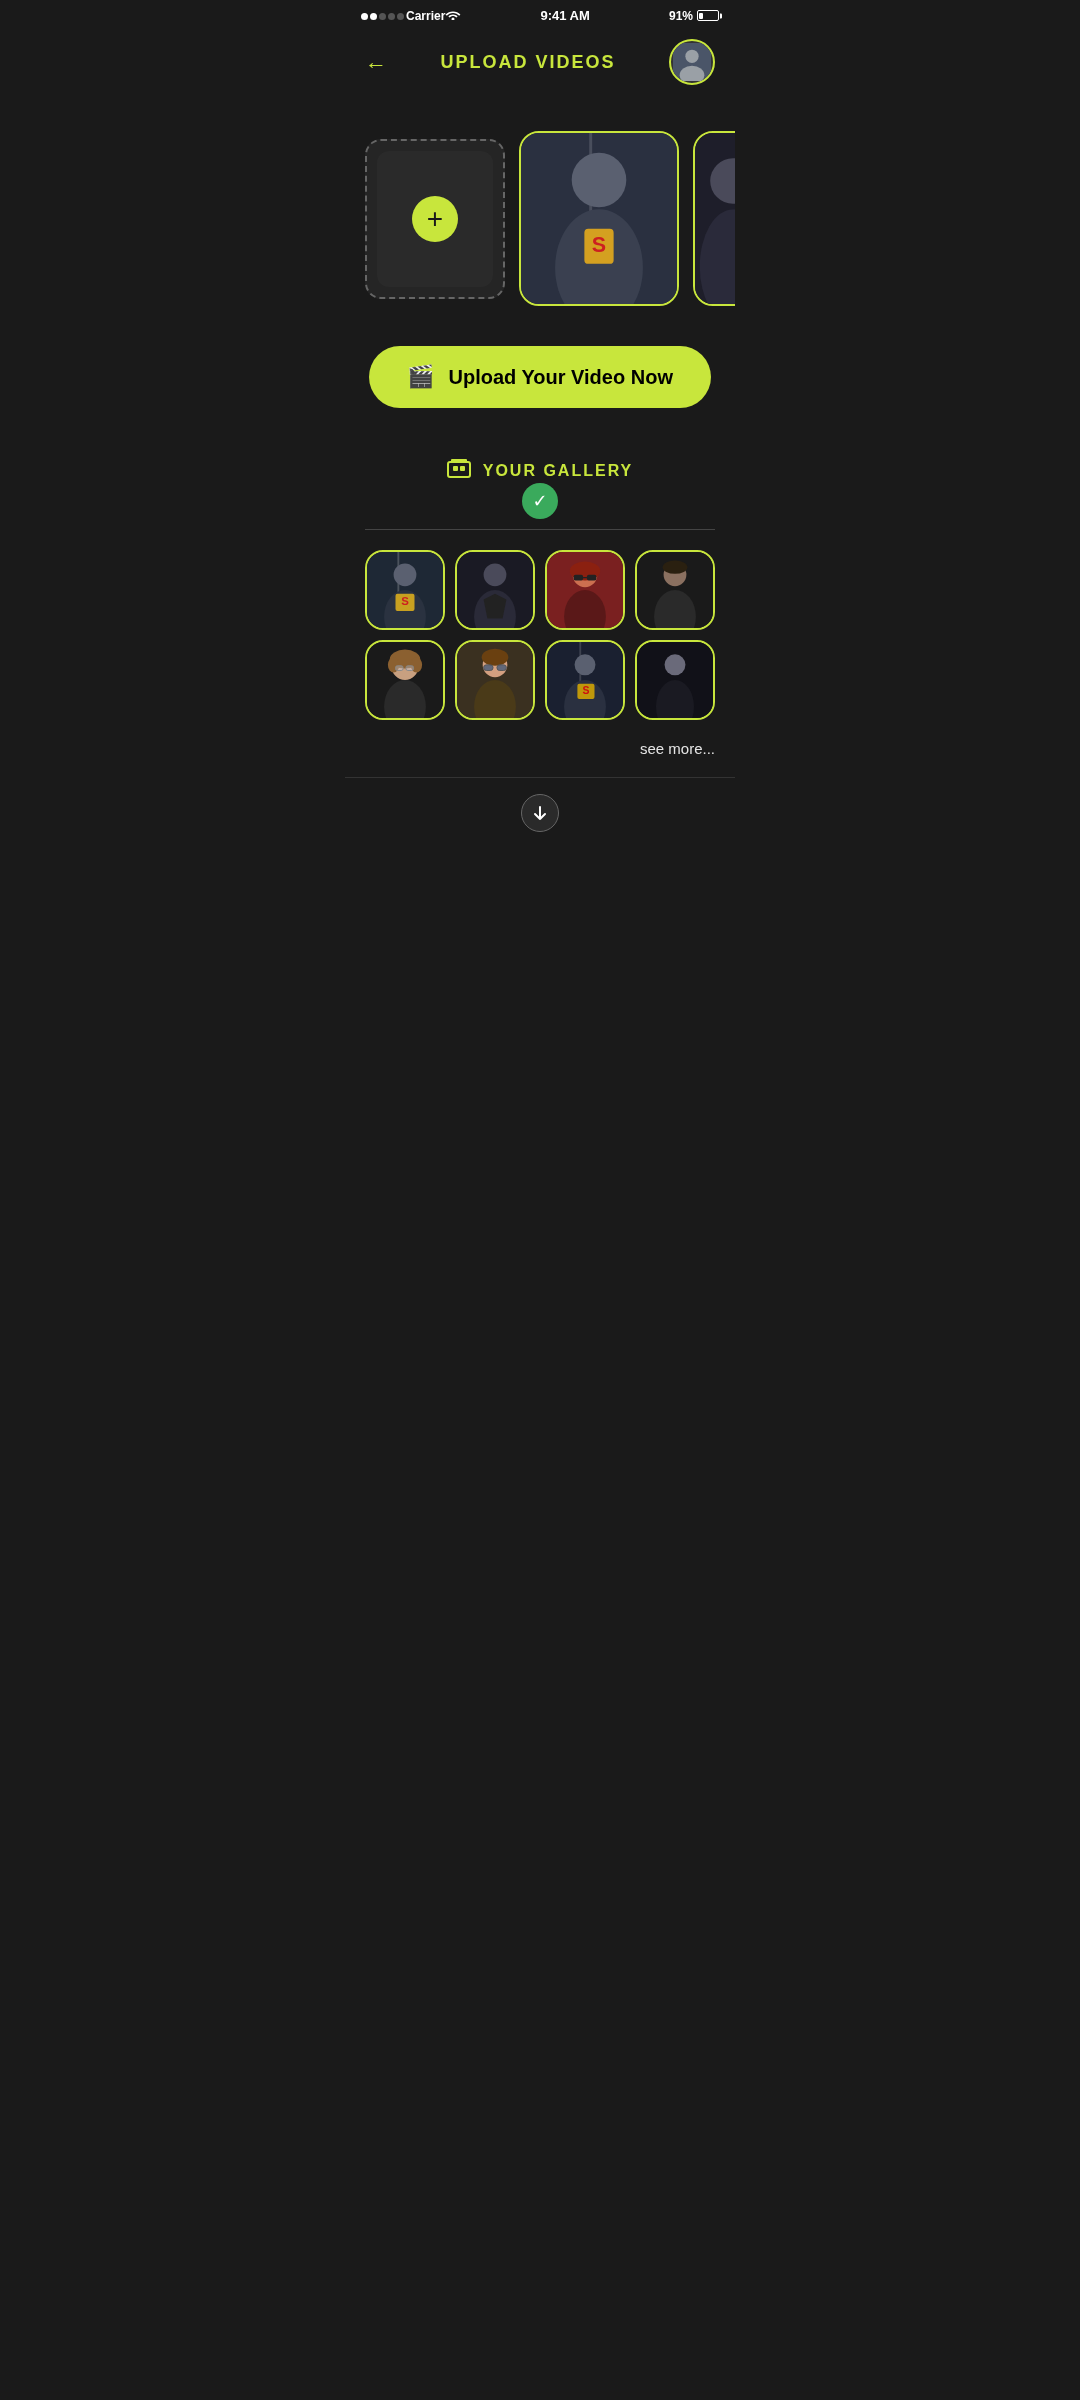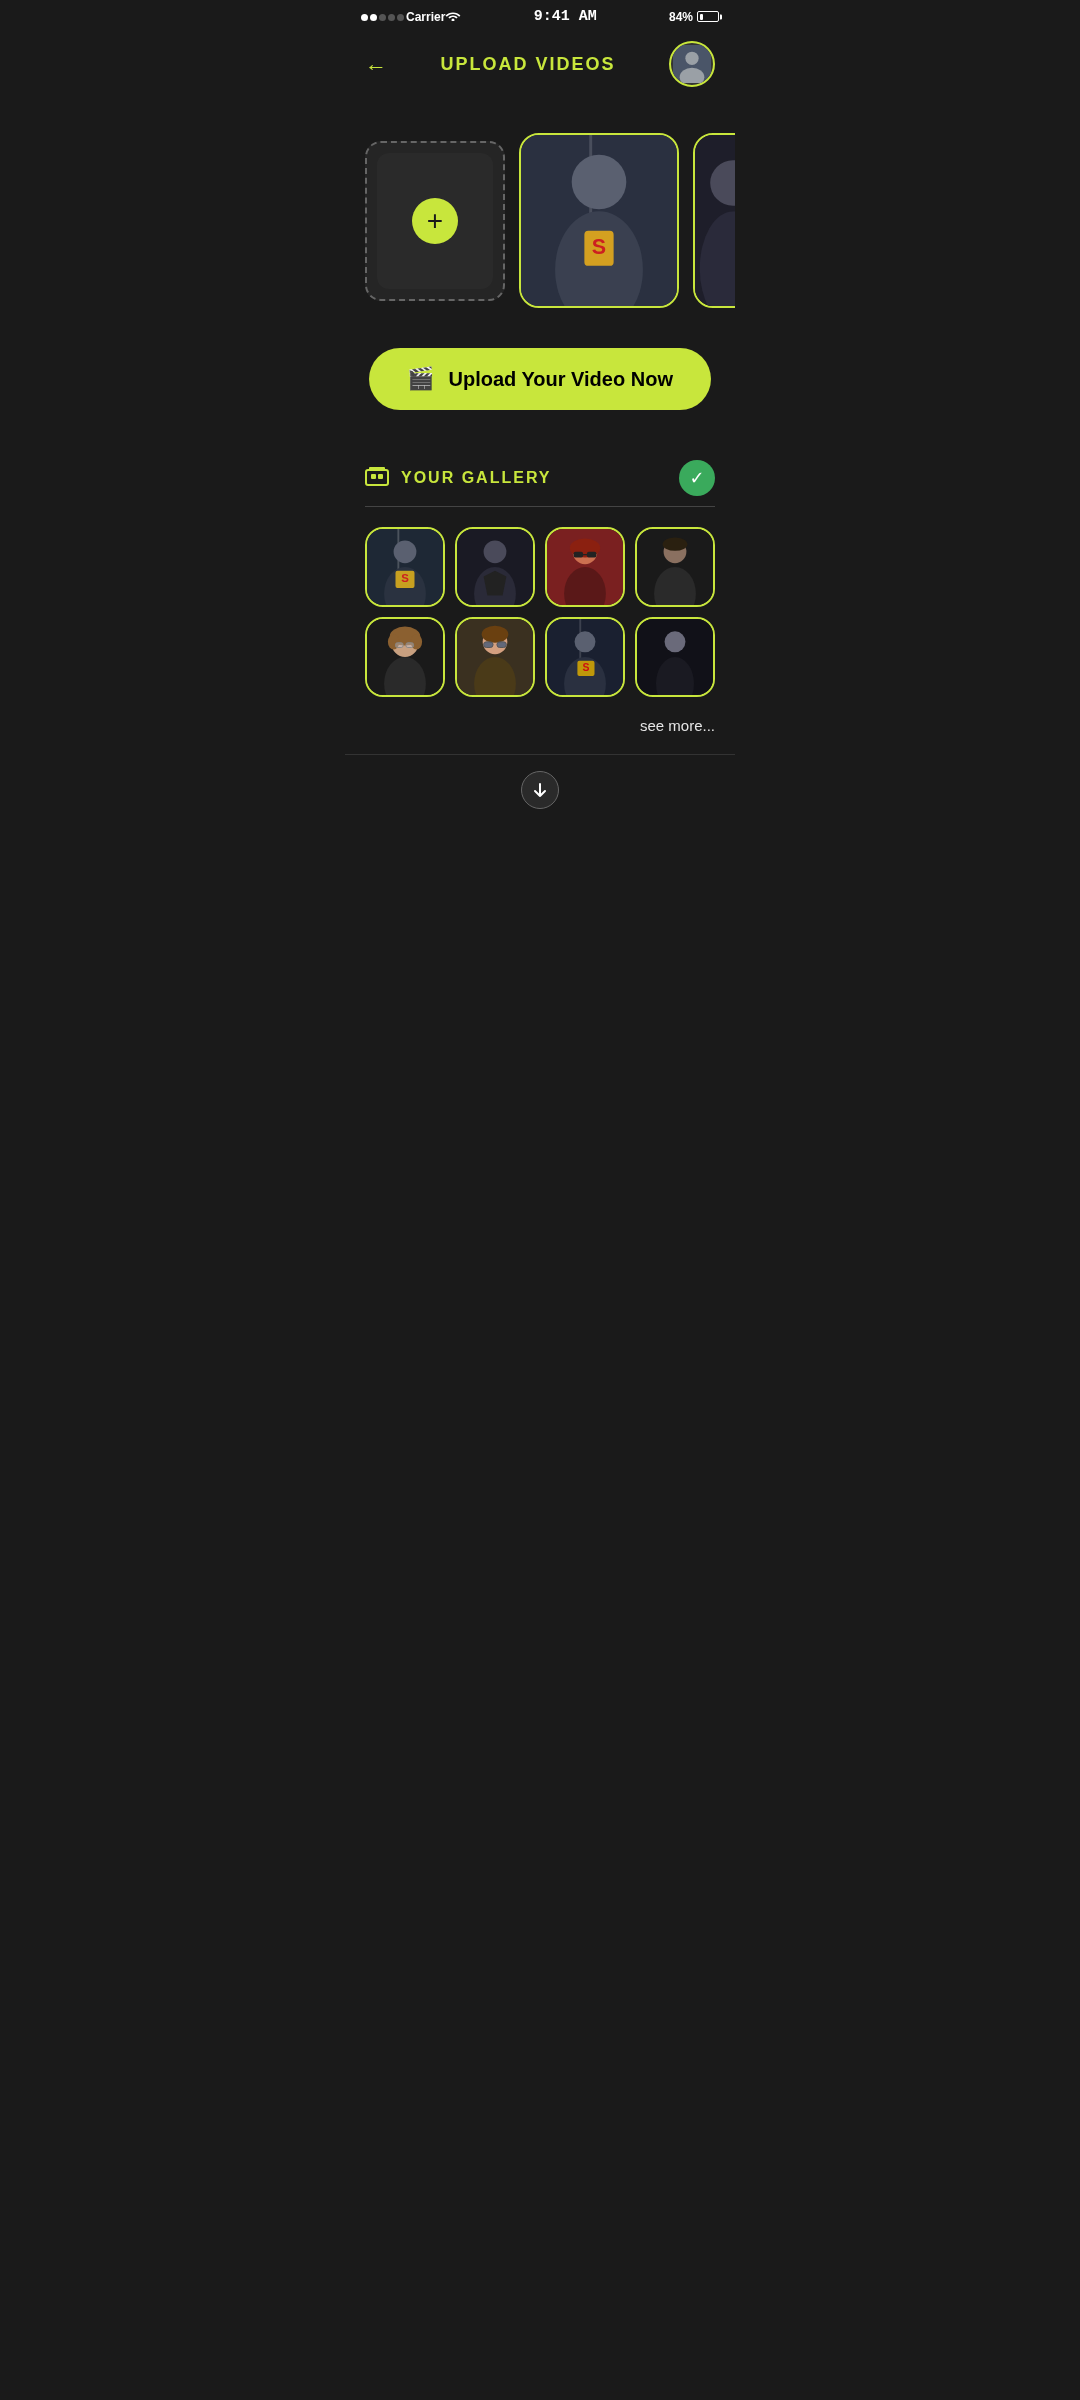--- a/index.html
+++ b/index.html
@@ -17,21 +17,21 @@
     
     .status-bar {
       display: flex;
       justify-content: space-between;
       align-items: center;
       padding: 8px 16px 4px;
       font-size: 12px;
       font-weight: 600;
     }
     .status-left { display: flex; align-items: center; font-size: 12px; }
-    .status-center { font-size: 15px; font-weight: 600; font-family: Liberation Mono, monospace; }
+    .status-center { font-size: 13px; font-weight: 600; }
     .status-right { display: flex; align-items: center; gap: 4px; font-size: 12px; }
     .dots span { display: inline-block; width: 7px; height: 7px; border-radius: 50%; background: #fff; margin-right: 2px; }
     .dots span.dim { background: #555; }
     .wifi-icon { font-size: 13px; }
     .battery {
       display: flex; align-items: center; gap: 2px;
     }
     .battery-body {
       width: 22px; height: 11px; border: 1.5px solid #fff; border-radius: 2px; position: relative; padding: 1.5px;
     }
@@ -165,20 +165,21 @@
     
     .gallery-section {
       padding: 30px 20px 0;
     }
     .gallery-header {
       display: flex;
       align-items: center;
       justify-content: space-between;
       padding-bottom: 10px;
       border-bottom: 1.5px solid #444;
+      flex-direction: column;
     }
     .gallery-title-row {
       display: flex; align-items: center; gap: 12px;
     }
     .gallery-icon { font-size: 20px; color: #c8e63c; }
     .gallery-title {
       font-size: 16px;
       font-weight: 700;
       letter-spacing: 2px;
       color: #c8e63c;
@@ -248,21 +249,21 @@
     <span class="wifi-icon">
       <svg width="16" height="12" viewBox="0 0 16 12" fill="white">
         <path d="M8 9.5a1.5 1.5 0 1 0 0 3 1.5 1.5 0 0 0 0-3z"></path>
         <path d="M8 6.5C6.2 6.5 4.6 7.2 3.4 8.4l1.2 1.2C5.5 8.7 6.7 8.1 8 8.1s2.5.6 3.4 1.5l1.2-1.2C11.4 7.2 9.8 6.5 8 6.5z"></path>
         <path d="M8 3.5C5.1 3.5 2.5 4.7.6 6.6l1.2 1.2C3.3 6.3 5.5 5.1 8 5.1s4.7 1.2 6.2 2.7l1.2-1.2C13.5 4.7 10.9 3.5 8 3.5z"></path>
       </svg>
     </span>
   </div>
   <div class="status-center">9:41 AM</div>
   <div class="status-right">
-    <span>84%</span>
+    <span>91%</span>
     <div class="battery">
       <div class="battery-body">
           <div class="battery-fill"></div>
         </div>
     </div>
   </div>
 </div>
 
 <div class="header">
   <span class="back-btn">←</span>

